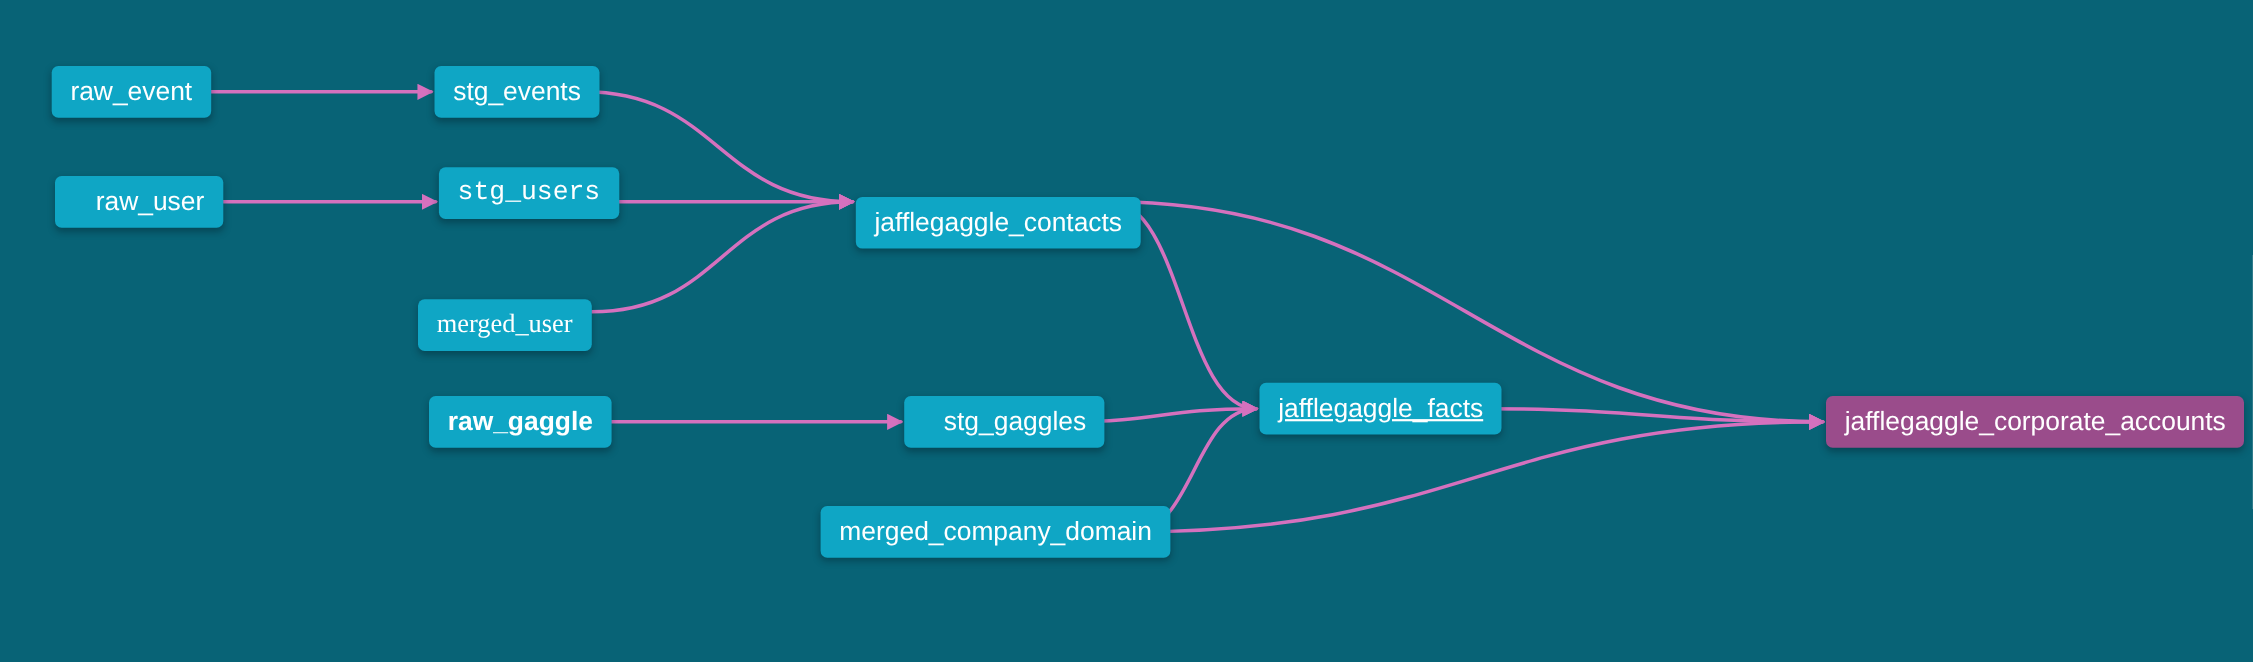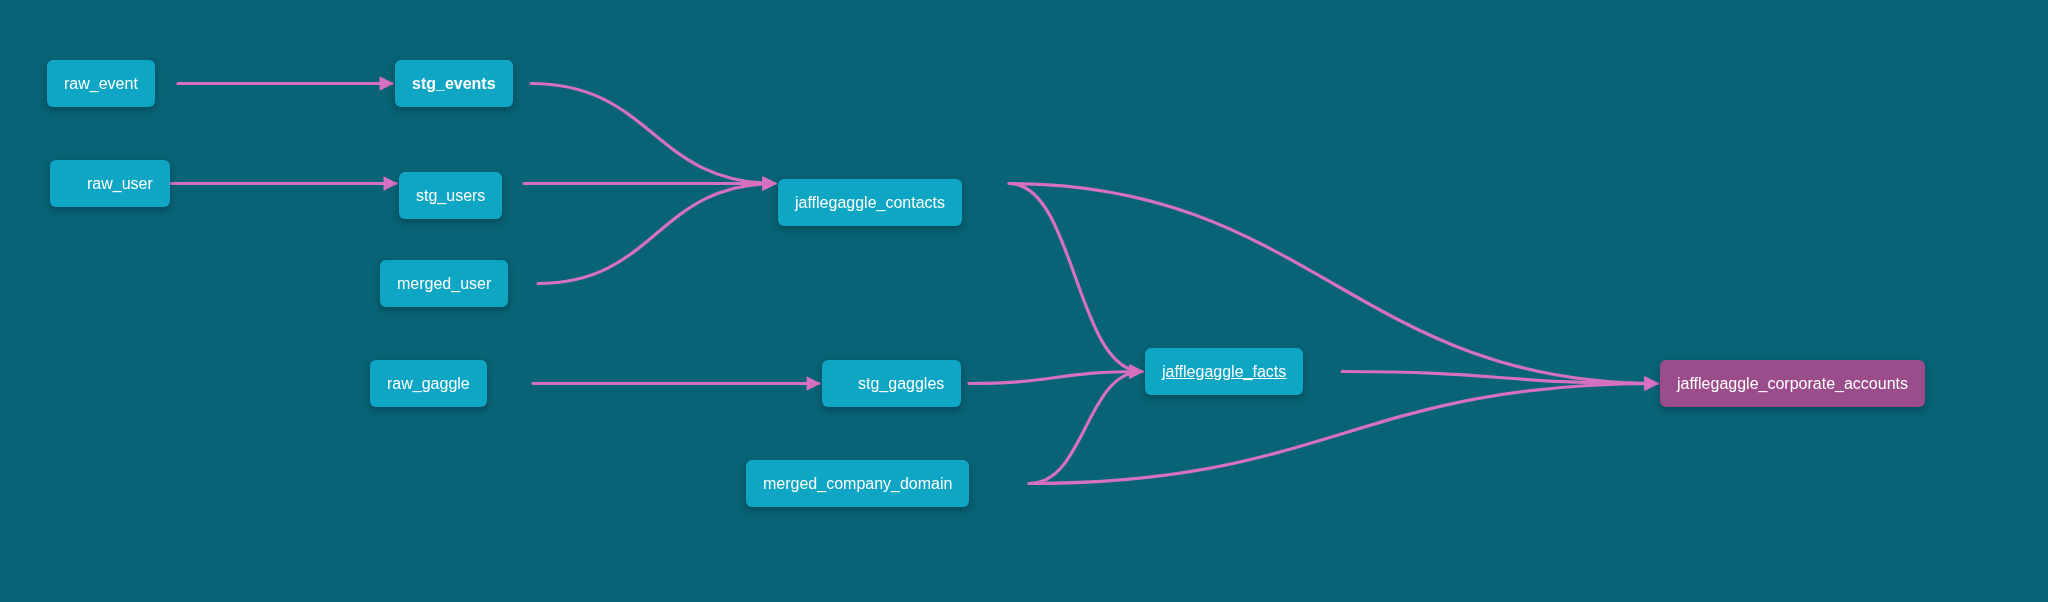--- a/index.html
+++ b/index.html
@@ -22,21 +22,21 @@
     top: 0;
     width: 2048px;
     height: 602px;
     pointer-events: none;
   }
   #nodes .node {
     position: absolute;
     box-sizing: border-box;
     background: var(--node, #0FA6C5);
     color: var(--text, #ffffff);
-    font-size: 16px;
+    font-size: 24px;
     line-height: 21px;
     padding: 13px 17px;
     border-radius: 6px;
     white-space: nowrap;
     box-shadow: 0 3px 7px rgba(0, 20, 30, 0.35);
     cursor: pointer;
     user-select: none;
     text-align: right;
   }
   #nodes .node.highlight {
@@ -61,24 +61,24 @@
       <path d="M 533 383.5 C 676 383.5, 676 383.5, 819 383.5" fill="none" stroke="#D571BE" stroke-width="3.2" stroke-linecap="round" marker-end="url(#arrow)"></path>
       <path d="M 969 383.5 C 1055.5 383.5, 1055.5 371.5, 1142 371.5" fill="none" stroke="#D571BE" stroke-width="3.2" stroke-linecap="round" marker-end="url(#arrow)"></path>
       <path d="M 1009 183.5 C 1075.5 183.5, 1075.5 371.5, 1142 371.5" fill="none" stroke="#D571BE" stroke-width="3.2" stroke-linecap="round" marker-end="url(#arrow)"></path>
       <path d="M 1029 483.5 C 1085.5 483.5, 1085.5 371.5, 1142 371.5" fill="none" stroke="#D571BE" stroke-width="3.2" stroke-linecap="round" marker-end="url(#arrow)"></path>
       <path d="M 1009 183.5 C 1309 183.5, 1357 383.5, 1657 383.5" fill="none" stroke="#D571BE" stroke-width="3.2" stroke-linecap="round" marker-end="url(#arrow)"></path>
       <path d="M 1342 371.5 C 1499.5 371.5, 1499.5 383.5, 1657 383.5" fill="none" stroke="#D571BE" stroke-width="3.2" stroke-linecap="round" marker-end="url(#arrow)"></path>
       <path d="M 1029 483.5 C 1329 483.5, 1357 383.5, 1657 383.5" fill="none" stroke="#D571BE" stroke-width="3.2" stroke-linecap="round" marker-end="url(#arrow)"></path>
     </svg>
   <div id="nodes">
       <div class="node" style="left: 47px; top: 60px;">raw_event</div>
-      <div class="node" style="left: 395px; top: 60px; font-weight: bold;">stg_events</div>
+      <div class="node" style="left: 395px; top: 60px;">stg_events</div>
       <div class="node" style="left: 50px; top: 160px; padding-left: 37px;">raw_user</div>
-      <div class="node" style="left: 399px; top: 172px;">stg_users</div>
-      <div class="node" style="left: 380px; top: 260px;">merged_user</div>
+      <div class="node" style="left: 399px; top: 152px; font-family: Liberation Mono, monospace;">stg_users</div>
+      <div class="node" style="left: 380px; top: 272px; font-family: Liberation Serif, serif;">merged_user</div>
       <div class="node" style="left: 778px; top: 160px; margin-top: 19px;">jafflegaggle_contacts</div>
-      <div class="node" style="left: 370px; top: 360px;">raw_gaggle</div>
+      <div class="node" style="left: 390px; top: 360px; font-weight: bold;">raw_gaggle</div>
       <div class="node" style="left: 822px; top: 360px; padding-left: 36px;">stg_gaggles</div>
       <div class="node" style="left: 1145px; top: 348px; text-decoration: underline;">jafflegaggle_facts</div>
       <div class="node" style="left: 746px; top: 460px;">merged_company_domain</div>
       <div class="node highlight" style="left: 1660px; top: 360px;">jafflegaggle_corporate_accounts</div>
     </div>
 </div>
 
 </body></html>

